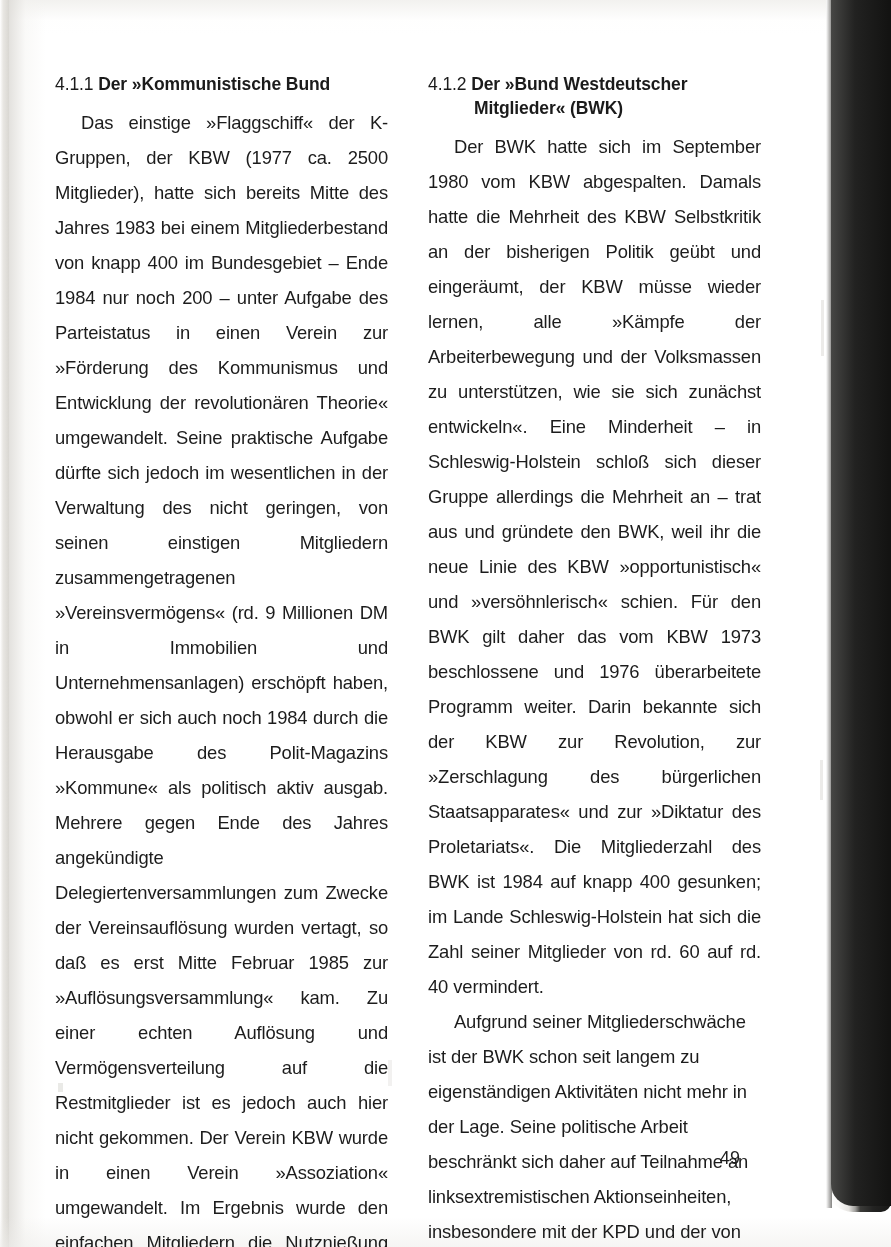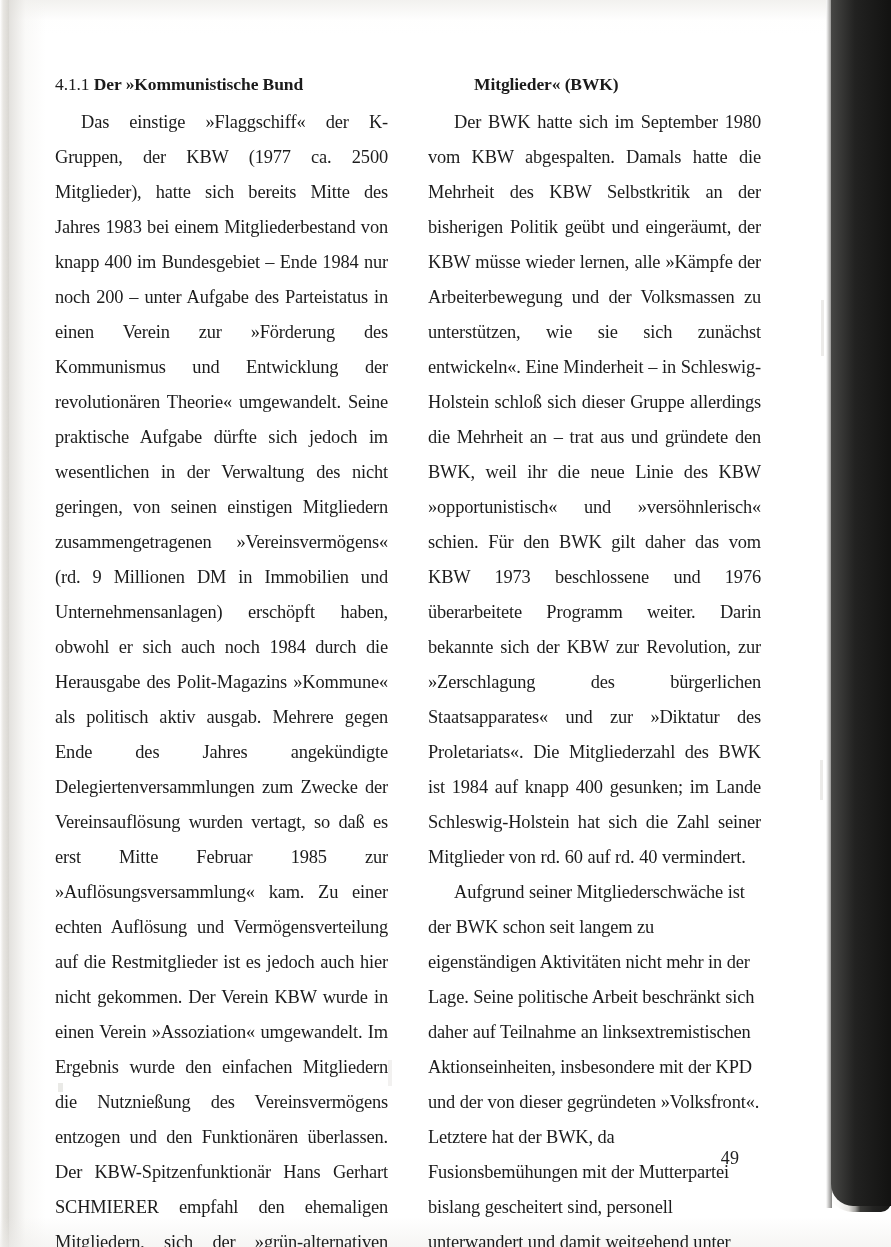--- a/index.html
+++ b/index.html
@@ -92,21 +92,21 @@
   .scan-fleck {
     position: absolute;
     background: #d9d8d4;
     pointer-events: none;
   }
 
   
   .content {
     position: absolute;
     left: 0; top: 0;
-    width: 891px; height: 891px; font-family: Liberation Serif, serif;
+    width: 891px; height: 891px;
   }
   .column {
     position: absolute;
     top: 72px;
     width: 333px;
   }
   .column-left  { left: 55px; }
   .column-right { left: 428px; }
 
   .heading {
@@ -184,20 +184,24 @@
           <span class="hnum">4.1.1</span>
           <span>Der »Kommunistische Bund</span>
         </span>
       </h2>
       <p class="para">Das einstige »Flaggschiff« der K-Gruppen, der KBW (1977 ca. 2500 Mitglieder), hatte sich bereits Mitte des Jahres 1983 bei einem Mitgliederbestand von knapp 400 im Bundesgebiet – Ende 1984 nur noch 200 – unter Aufgabe des Parteistatus in einen Verein zur »Förderung des Kommunismus und Entwicklung der revolutionären Theorie« umgewandelt. Seine praktische Aufgabe dürfte sich jedoch im wesentlichen in der Verwaltung des nicht geringen, von seinen einstigen Mitgliedern zusammengetragenen »Vereinsvermögens« (rd. 9 Millionen DM in Immobilien und Unternehmensanlagen) erschöpft haben, obwohl er sich auch noch 1984 durch die Herausgabe des Polit-Magazins »Kommune« als politisch aktiv ausgab. Mehrere gegen Ende des Jahres angekündigte Delegiertenversammlungen zum Zwecke der Vereinsauflösung wurden vertagt, so daß es erst Mitte Februar 1985 zur »Auflösungsversammlung« kam. Zu einer echten Auflösung und Vermögensverteilung auf die Restmitglieder ist es jedoch auch hier nicht gekommen. Der Verein KBW wurde in einen Verein »Assoziation« umgewandelt. Im Ergebnis wurde den einfachen Mitgliedern die Nutznießung des Vereinsvermögens entzogen und den Funktionären überlassen. Der KBW-Spitzenfunktionär Hans Gerhart SCHMIERER empfahl den ehemaligen Mitgliedern, sich der »grün-alternativen Bewegung« anzuschließen. Das Vereinsvermögen wurde dem »grün-alternativen Spektrum« zur Nutzung angeboten.</p>
       <p class="para spaced last">In Schleswig-Holstein war der KBW organisatorisch und personell nicht mehr vertreten.</p>
     </div>
 
     <div class="column column-right">
       <h2 class="heading">
+        <span class="heading-line">
+          <span class="hnum">4.1.2</span>
+          <span>Der »Bund Westdeutscher</span>
+        </span>
         <span class="heading-line-2">Mitglieder« (BWK)</span>
       </h2>
       <p class="para">Der BWK hatte sich im September 1980 vom KBW abgespalten. Damals hatte die Mehrheit des KBW Selbstkritik an der bisherigen Politik geübt und eingeräumt, der KBW müsse wieder lernen, alle »Kämpfe der Arbeiterbewegung und der Volksmassen zu unterstützen, wie sie sich zunächst entwickeln«. Eine Minderheit – in Schleswig-Holstein schloß sich dieser Gruppe allerdings die Mehrheit an – trat aus und gründete den BWK, weil ihr die neue Linie des KBW »opportunistisch« und »versöhnlerisch« schien. Für den BWK gilt daher das vom KBW 1973 beschlossene und 1976 überarbeitete Programm weiter. Darin bekannte sich der KBW zur Revolution, zur »Zerschlagung des bürgerlichen Staatsapparates« und zur »Diktatur des Proletariats«. Die Mitgliederzahl des BWK ist 1984 auf knapp 400 gesunken; im Lande Schleswig-Holstein hat sich die Zahl seiner Mitglieder von rd. 60 auf rd. 40 vermindert.</p>
       <p class="para last">Aufgrund seiner Mitgliederschwäche ist der BWK schon seit langem zu eigenständigen Aktivitäten nicht mehr in der Lage. Seine politische Arbeit beschränkt sich daher auf Teilnahme an linksextremistischen Aktionseinheiten, insbesondere mit der KPD und der von dieser gegründeten »Volksfront«. Letztere hat der BWK, da Fusionsbemühungen mit der Mutterpartei bislang gescheitert sind, personell unterwandert und damit weitgehend unter seinen Einfluß gebracht. Publizistisch wirkt der BWK durch sein Organ »Politische Berichte«.</p>
     </div>
 
     <div class="page-number">49</div>
   </div>
 
   <div class="scan-right-gutter"></div>

